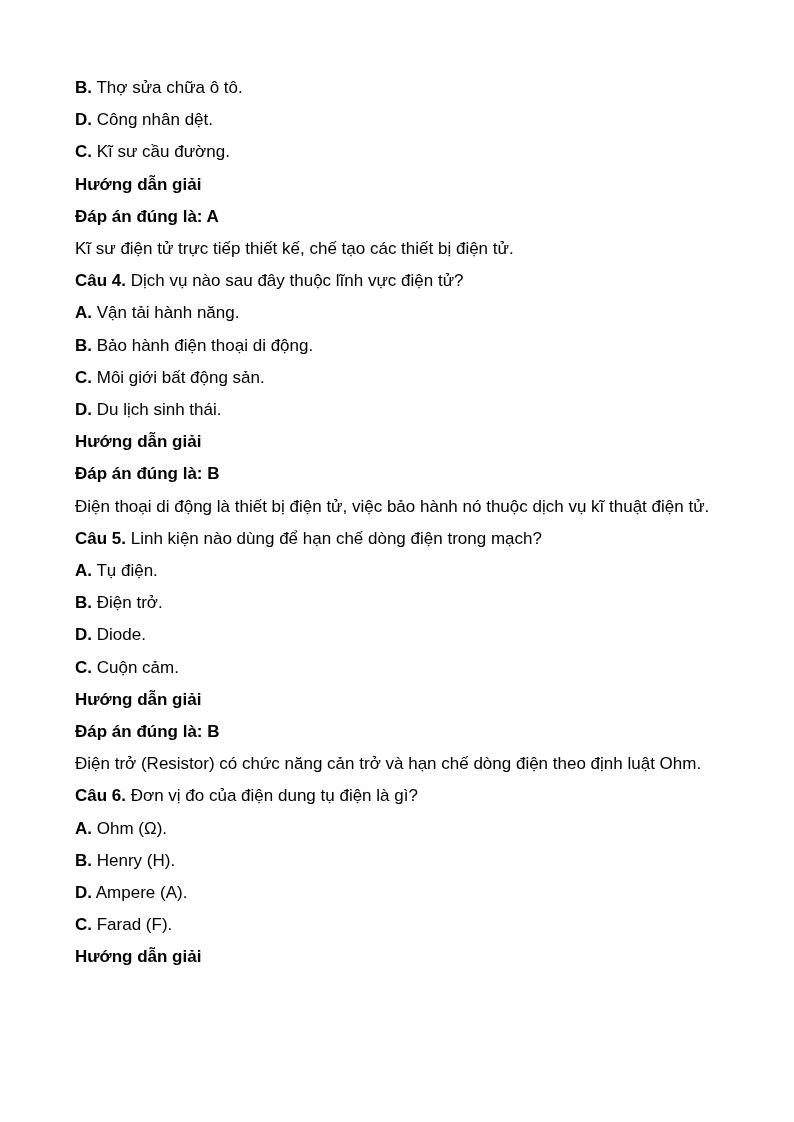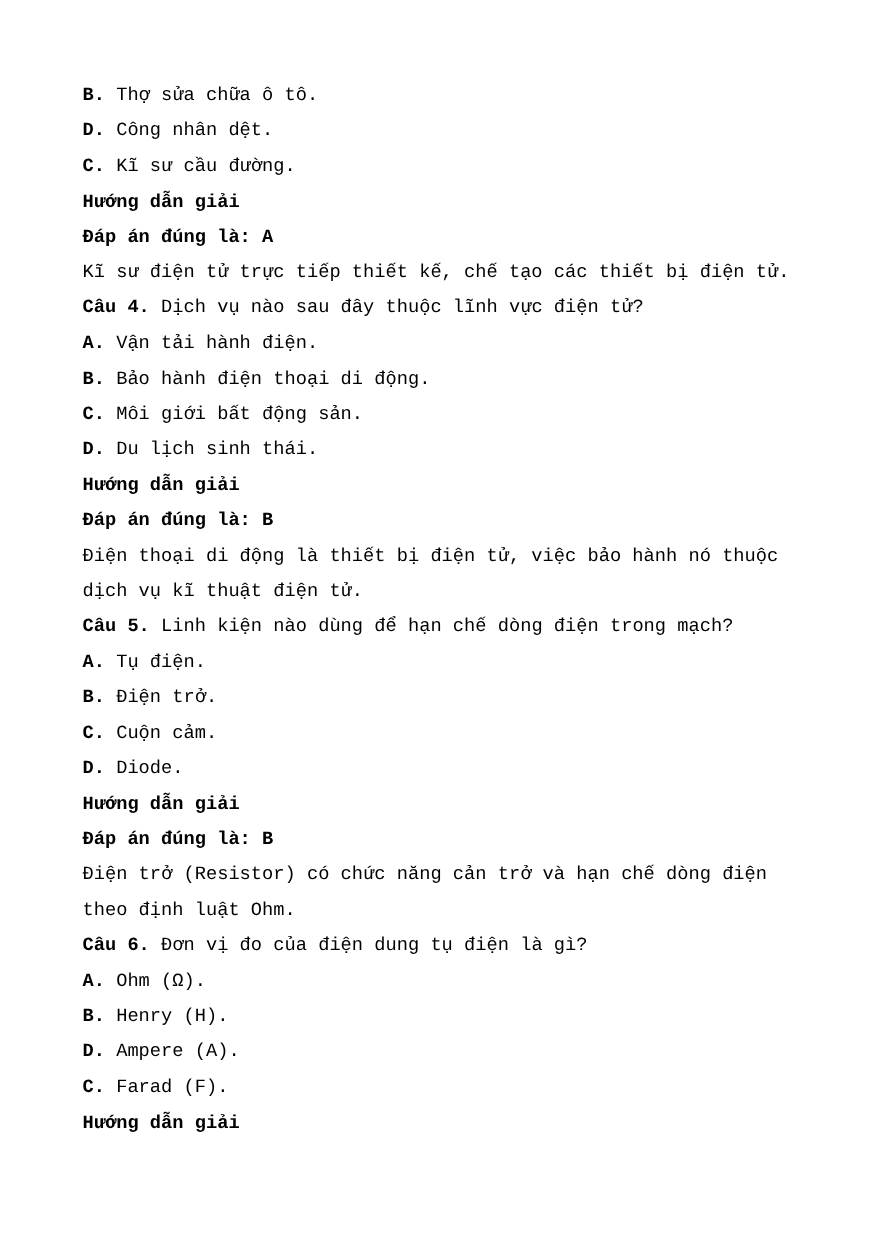--- a/index.html
+++ b/index.html
@@ -6,21 +6,21 @@
     margin: 0;
     padding: 0;
     background: #ffffff;
   }
   .page {
     position: relative;
     width: 794px;
     height: 1122px;
     background: #ffffff;
     overflow: hidden;
-    font-family: Liberation Mono, monospace;
+    font-family: Liberation Sans, sans-serif;
     color: #000000;
   }
   .doc-body {
     position: absolute;
     top: 72px;
     left: 75px;
     width: 644px;
   }
   .doc-line {
     margin: 0;
@@ -45,43 +45,43 @@
   <p class="doc-line"><span class="b">C.</span><span> Kĩ sư cầu đường.</span></p>
 
   <p class="doc-line"><span class="b">Hướng dẫn giải</span><span></span></p>
 
   <p class="doc-line"><span class="b">Đáp án đúng là: A</span><span></span></p>
 
   <p class="doc-line"><span class="b"></span><span>Kĩ sư điện tử trực tiếp thiết kế, chế tạo các thiết bị điện tử.</span></p>
 
   <p class="doc-line"><span class="b">Câu 4.</span><span> Dịch vụ nào sau đây thuộc lĩnh vực điện tử?</span></p>
 
-  <p class="doc-line"><span class="b">A.</span><span> Vận tải hành điện.</span></p>
+  <p class="doc-line"><span class="b">A.</span><span> Vận tải hành năng.</span></p>
 
   <p class="doc-line"><span class="b">B.</span><span> Bảo hành điện thoại di động.</span></p>
 
   <p class="doc-line"><span class="b">C.</span><span> Môi giới bất động sản.</span></p>
 
   <p class="doc-line"><span class="b">D.</span><span> Du lịch sinh thái.</span></p>
 
   <p class="doc-line"><span class="b">Hướng dẫn giải</span><span></span></p>
 
   <p class="doc-line"><span class="b">Đáp án đúng là: B</span><span></span></p>
 
   <p class="doc-line"><span class="b"></span><span>Điện thoại di động là thiết bị điện tử, việc bảo hành nó thuộc dịch vụ kĩ thuật điện tử.</span></p>
 
   <p class="doc-line"><span class="b">Câu 5.</span><span> Linh kiện nào dùng để hạn chế dòng điện trong mạch?</span></p>
 
   <p class="doc-line"><span class="b">A.</span><span> Tụ điện.</span></p>
 
   <p class="doc-line"><span class="b">B.</span><span> Điện trở.</span></p>
 
+  <p class="doc-line"><span class="b">D.</span><span> Diode.</span></p>
+
   <p class="doc-line"><span class="b">C.</span><span> Cuộn cảm.</span></p>
-
-  <p class="doc-line"><span class="b">D.</span><span> Diode.</span></p>
 
   <p class="doc-line"><span class="b">Hướng dẫn giải</span><span></span></p>
 
   <p class="doc-line"><span class="b">Đáp án đúng là: B</span><span></span></p>
 
   <p class="doc-line"><span class="b"></span><span>Điện trở (Resistor) có chức năng cản trở và hạn chế dòng điện theo định luật Ohm.</span></p>
 
   <p class="doc-line"><span class="b">Câu 6.</span><span> Đơn vị đo của điện dung tụ điện là gì?</span></p>
 
   <p class="doc-line"><span class="b">A.</span><span> Ohm (Ω).</span></p>

